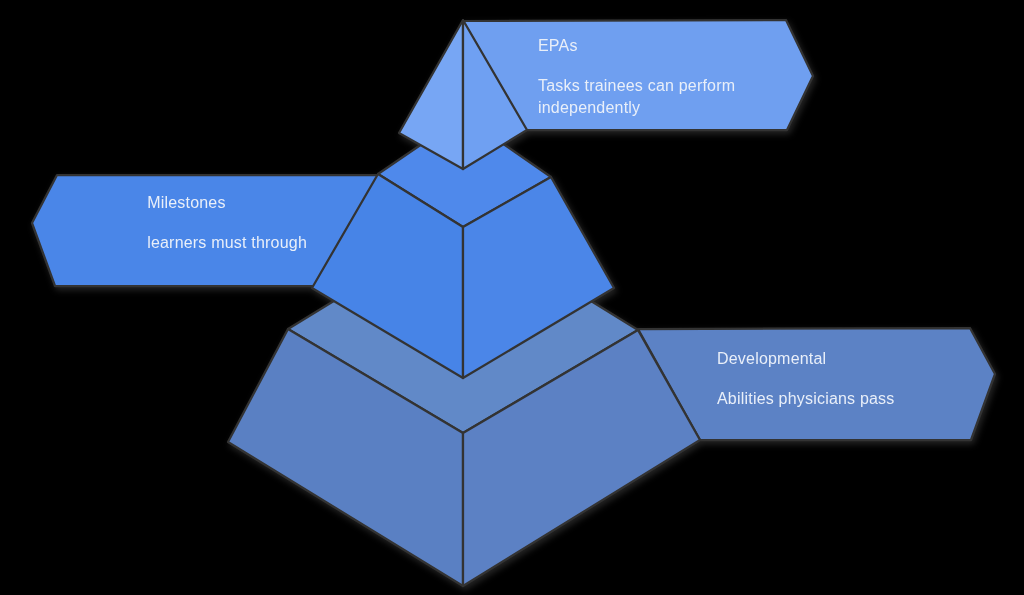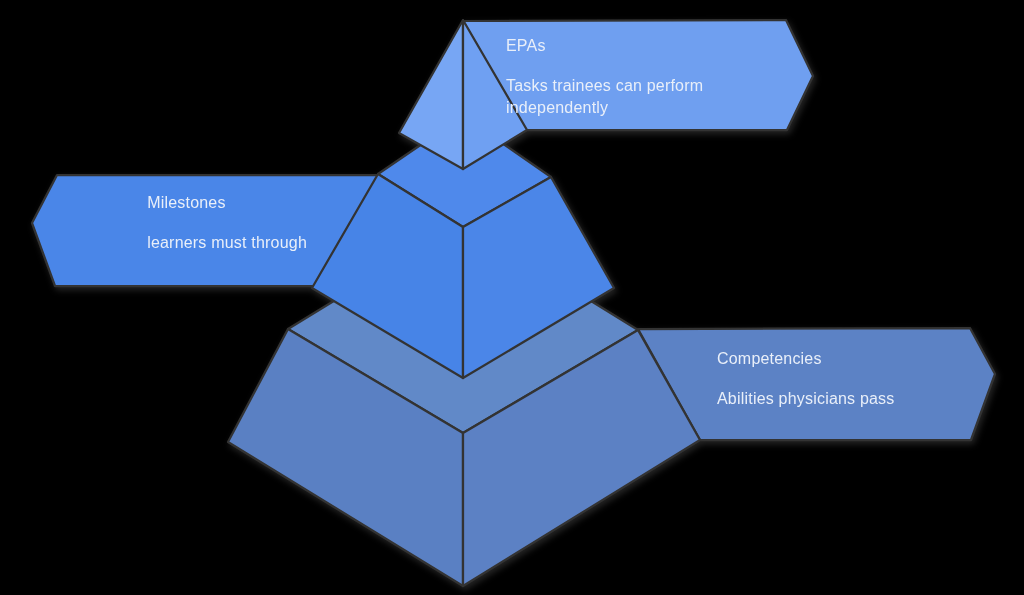--- a/index.html
+++ b/index.html
@@ -21,21 +21,21 @@
   .label{
     position:absolute;
     color:#E9EFF9;
     font-size:16px;
     line-height:22px;
     font-weight:400;
     letter-spacing:.2px;
     white-space:nowrap;
   }
   .label .title{margin-bottom:18px;}
-  .label-epas{left:506px;top:35px;text-align:left;}
+  .label-epas{left:538px;top:35px;text-align:left;}
   .label-milestones{right:717px;top:192px;text-align:left;}
   .label-competencies{left:717px;top:348px;text-align:left;}
 </style>
 </head>
 <body>
 
 <div class="stage" style="background:#000000;">
 
   <svg width="1024" height="595" viewBox="0 0 1024 595">
 
@@ -60,17 +60,17 @@
     <div class="line">Tasks trainees can perform</div>
     <div class="line">independently</div>
   </div>
 
   <div class="label label-milestones">
     <div class="title">Milestones</div>
     <div class="line">learners must through</div>
   </div>
 
   <div class="label label-competencies">
-    <div class="title">Competencies</div>
+    <div class="title">Developmental</div>
     <div class="line">Abilities physicians pass</div>
   </div>
 
 </div>
 
 </body></html>

